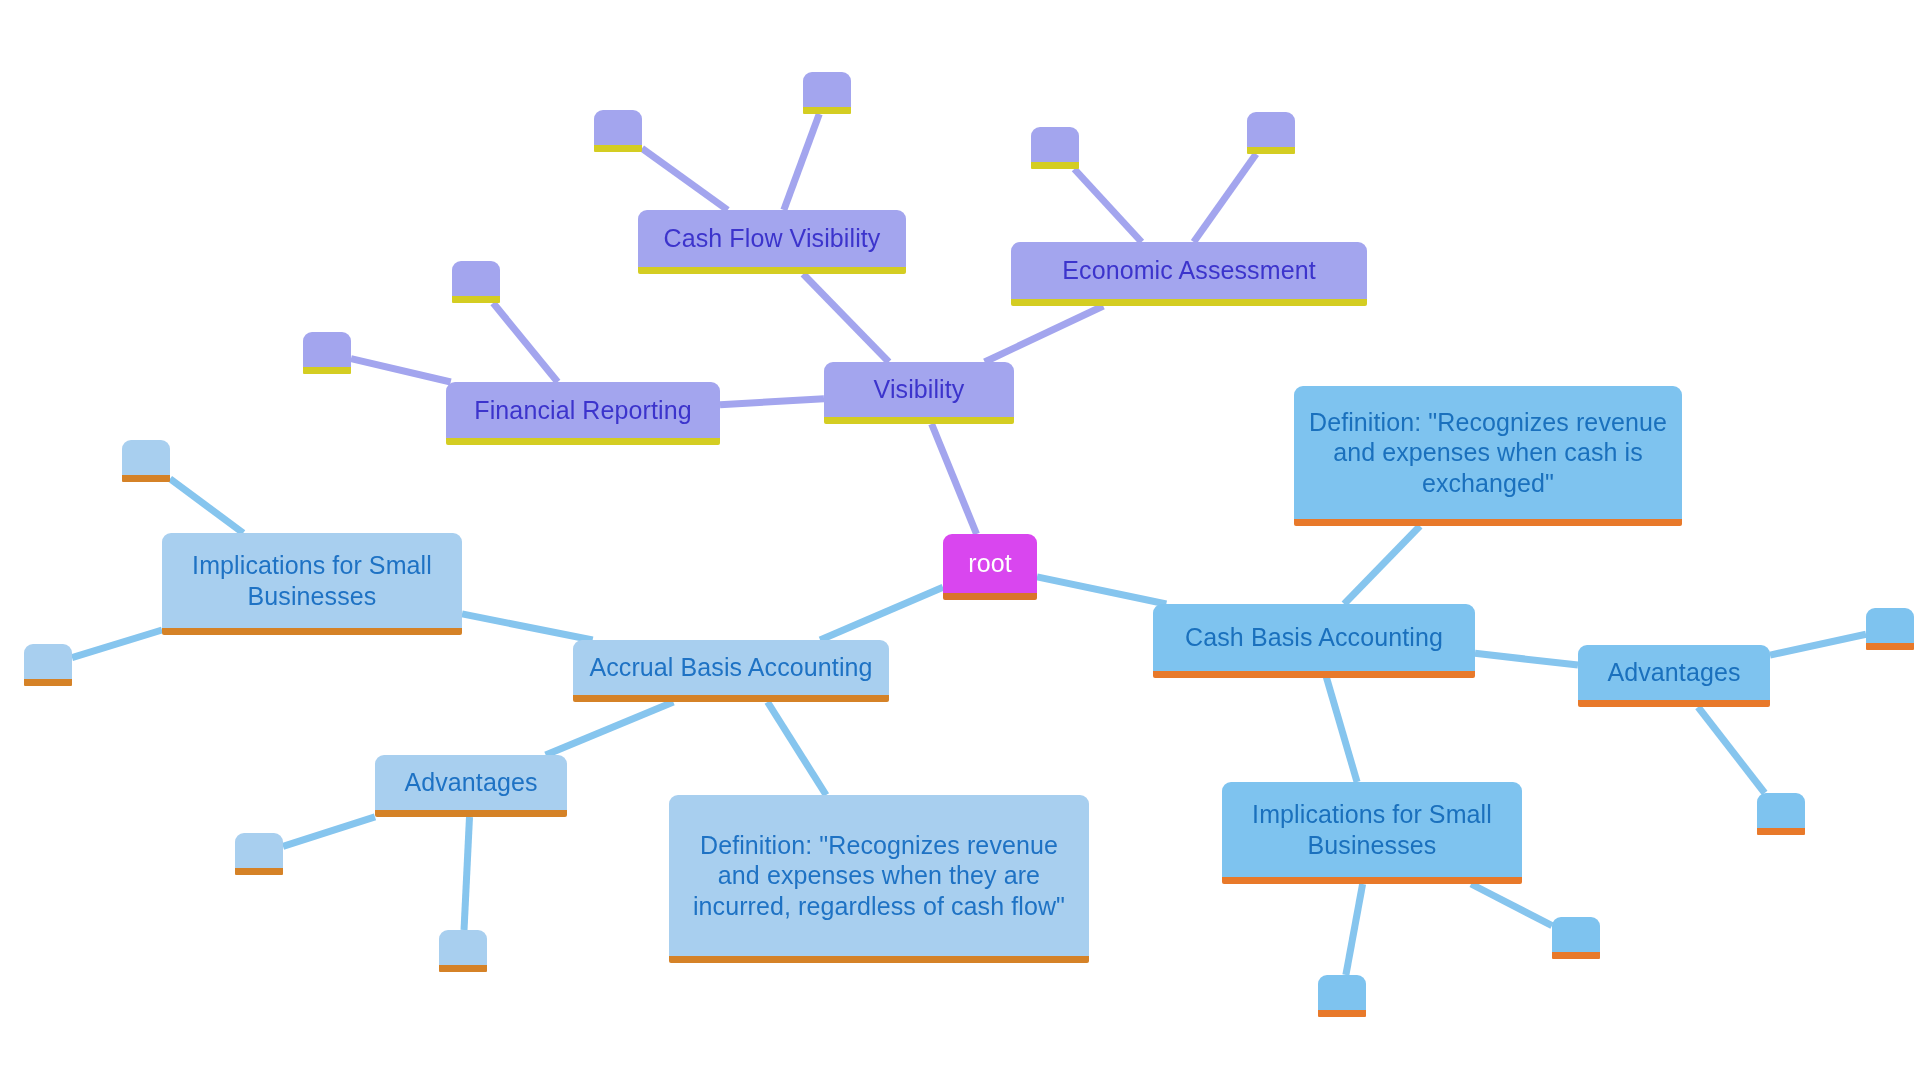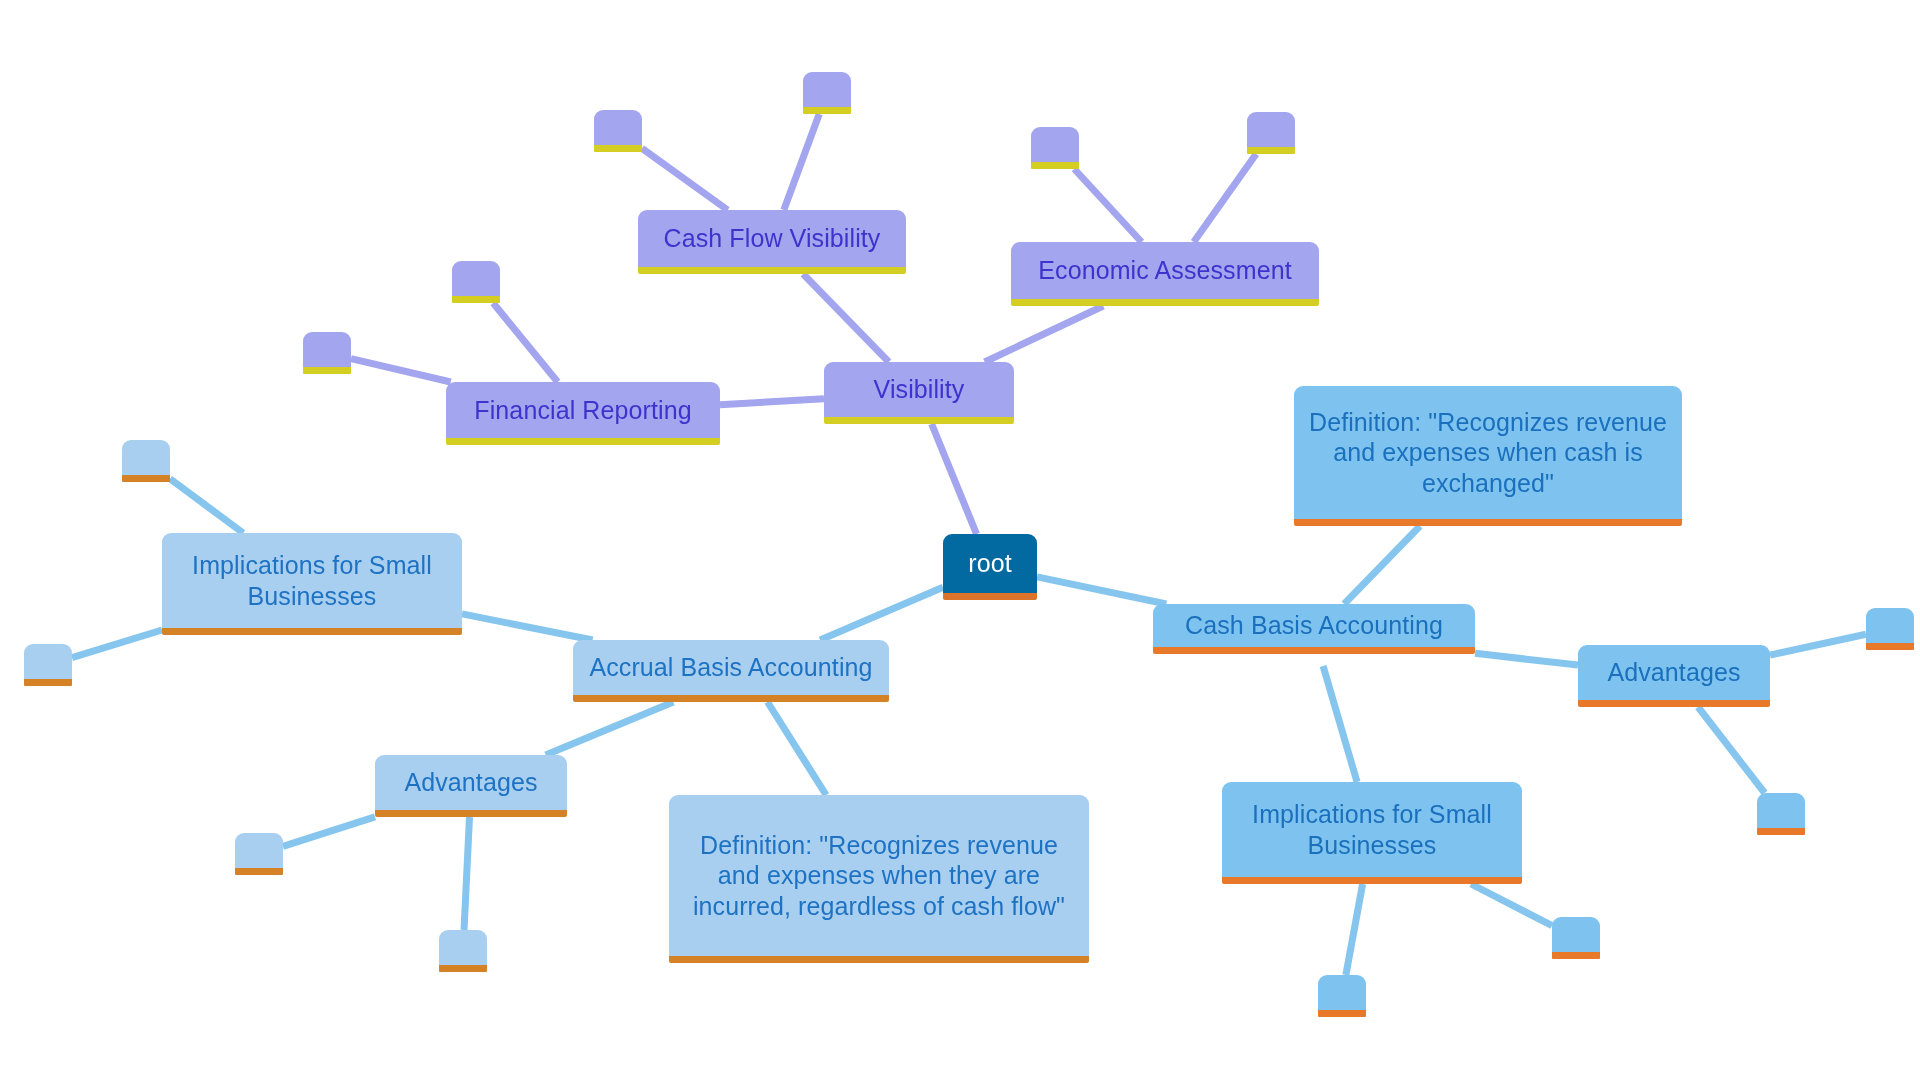--- a/index.html
+++ b/index.html
@@ -51,21 +51,21 @@
     background: #7ec3ef;
     color: #1a70bd;
     border-bottom: 7px solid #e8792a;
   }
   .node.purple {
     background: #a3a5ee;
     color: #3c34cc;
     border-bottom: 7px solid #d4cd22;
   }
   .node.root {
-    background: #0369a1;
+    background: #d946ef;
     color: #ffffff;
     border-bottom: 7px solid #d9742a;
   }
   .node.leaf {
     padding: 0;
     border-radius: 9px 9px 1px 1px;
   }
 </style>
 </head>
 <body>
@@ -96,38 +96,38 @@
       <line x1="1323.080808080808" y1="666" x2="1357.060606060606" y2="782" stroke="#86c5ee" stroke-width="7" stroke-linecap="butt"></line>
       <line x1="1770" y1="655.1111111111111" x2="1866" y2="634.2222222222222" stroke="#86c5ee" stroke-width="7" stroke-linecap="butt"></line>
       <line x1="1698.036231884058" y1="707" x2="1764.7173913043478" y2="793" stroke="#86c5ee" stroke-width="7" stroke-linecap="butt"></line>
       <line x1="1471.0857142857144" y1="884" x2="1552" y2="925.6470588235294" stroke="#86c5ee" stroke-width="7" stroke-linecap="butt"></line>
       <line x1="1362.6134969325153" y1="884" x2="1345.8650306748466" y2="975" stroke="#86c5ee" stroke-width="7" stroke-linecap="butt"></line>
     </svg>
   <div id="nodes">
       <div class="node root" style="left: 943px; top: 534px; width: 94px; height: 66px; font-size: 25px;"><span class="nlabel">root</span></div>
       <div class="node purple" style="left: 824px; top: 362px; width: 190px; height: 62px; font-size: 25px;"><span class="nlabel">Visibility</span></div>
       <div class="node purple" style="left: 638px; top: 210px; width: 268px; height: 64px; font-size: 25px;"><span class="nlabel">Cash Flow Visibility</span></div>
-      <div class="node purple" style="left: 1011px; top: 242px; width: 308px; height: 64px; font-size: 25px;"><span class="nlabel">Economic Assessment</span></div>
+      <div class="node purple" style="left: 1011px; top: 242px; width: 356px; height: 64px; font-size: 25px;"><span class="nlabel">Economic Assessment</span></div>
       <div class="node purple" style="left: 446px; top: 382px; width: 274px; height: 63px; font-size: 25px;"><span class="nlabel">Financial Reporting</span></div>
       <div class="node purple leaf" style="left: 594px; top: 110px; width: 48px; height: 42px; font-size: 14px;"><span class="nlabel"></span></div>
       <div class="node purple leaf" style="left: 803px; top: 72px; width: 48px; height: 42px; font-size: 14px;"><span class="nlabel"></span></div>
       <div class="node purple leaf" style="left: 1031px; top: 127px; width: 48px; height: 42px; font-size: 14px;"><span class="nlabel"></span></div>
       <div class="node purple leaf" style="left: 1247px; top: 112px; width: 48px; height: 42px; font-size: 14px;"><span class="nlabel"></span></div>
       <div class="node purple leaf" style="left: 452px; top: 261px; width: 48px; height: 42px; font-size: 14px;"><span class="nlabel"></span></div>
       <div class="node purple leaf" style="left: 303px; top: 332px; width: 48px; height: 42px; font-size: 14px;"><span class="nlabel"></span></div>
       <div class="node blue-light" style="left: 573px; top: 640px; width: 316px; height: 62px; font-size: 25px;"><span class="nlabel">Accrual Basis Accounting</span></div>
       <div class="node blue-light" style="left: 162px; top: 533px; width: 300px; height: 102px; font-size: 25px;"><span class="nlabel">Implications for Small
 Businesses</span></div>
       <div class="node blue-light" style="left: 375px; top: 755px; width: 192px; height: 62px; font-size: 25px;"><span class="nlabel">Advantages</span></div>
       <div class="node blue-light" style="left: 669px; top: 795px; width: 420px; height: 168px; font-size: 25px;"><span class="nlabel">Definition: "Recognizes revenue and expenses when they are incurred, regardless of cash flow"</span></div>
       <div class="node blue-light leaf" style="left: 122px; top: 440px; width: 48px; height: 42px; font-size: 14px;"><span class="nlabel"></span></div>
       <div class="node blue-light leaf" style="left: 24px; top: 644px; width: 48px; height: 42px; font-size: 14px;"><span class="nlabel"></span></div>
       <div class="node blue-light leaf" style="left: 235px; top: 833px; width: 48px; height: 42px; font-size: 14px;"><span class="nlabel"></span></div>
       <div class="node blue-light leaf" style="left: 439px; top: 930px; width: 48px; height: 42px; font-size: 14px;"><span class="nlabel"></span></div>
-      <div class="node blue-bright" style="left: 1153px; top: 604px; width: 322px; height: 50px; font-size: 25px;"><span class="nlabel">Cash Basis Accounting</span></div>
+      <div class="node blue-bright" style="left: 1153px; top: 604px; width: 322px; height: 74px; font-size: 25px;"><span class="nlabel">Cash Basis Accounting</span></div>
       <div class="node blue-bright" style="left: 1294px; top: 386px; width: 388px; height: 140px; font-size: 25px;"><span class="nlabel">Definition: "Recognizes revenue and expenses when cash is exchanged"</span></div>
       <div class="node blue-bright" style="left: 1578px; top: 645px; width: 192px; height: 62px; font-size: 25px;"><span class="nlabel">Advantages</span></div>
       <div class="node blue-bright" style="left: 1222px; top: 782px; width: 300px; height: 102px; font-size: 25px;"><span class="nlabel">Implications for Small
 Businesses</span></div>
       <div class="node blue-bright leaf" style="left: 1866px; top: 608px; width: 48px; height: 42px; font-size: 14px;"><span class="nlabel"></span></div>
       <div class="node blue-bright leaf" style="left: 1757px; top: 793px; width: 48px; height: 42px; font-size: 14px;"><span class="nlabel"></span></div>
       <div class="node blue-bright leaf" style="left: 1552px; top: 917px; width: 48px; height: 42px; font-size: 14px;"><span class="nlabel"></span></div>
       <div class="node blue-bright leaf" style="left: 1318px; top: 975px; width: 48px; height: 42px; font-size: 14px;"><span class="nlabel"></span></div>
     </div>
 </div>

